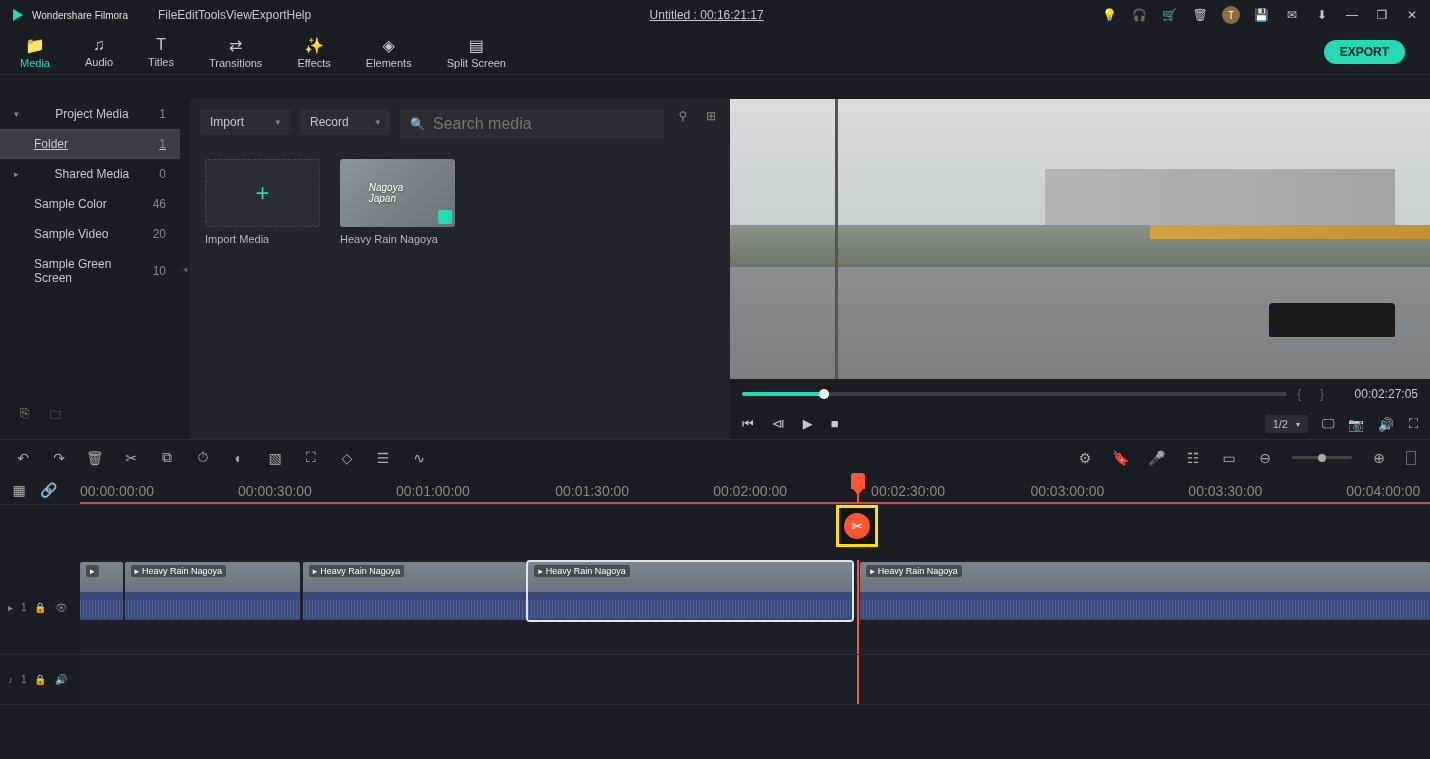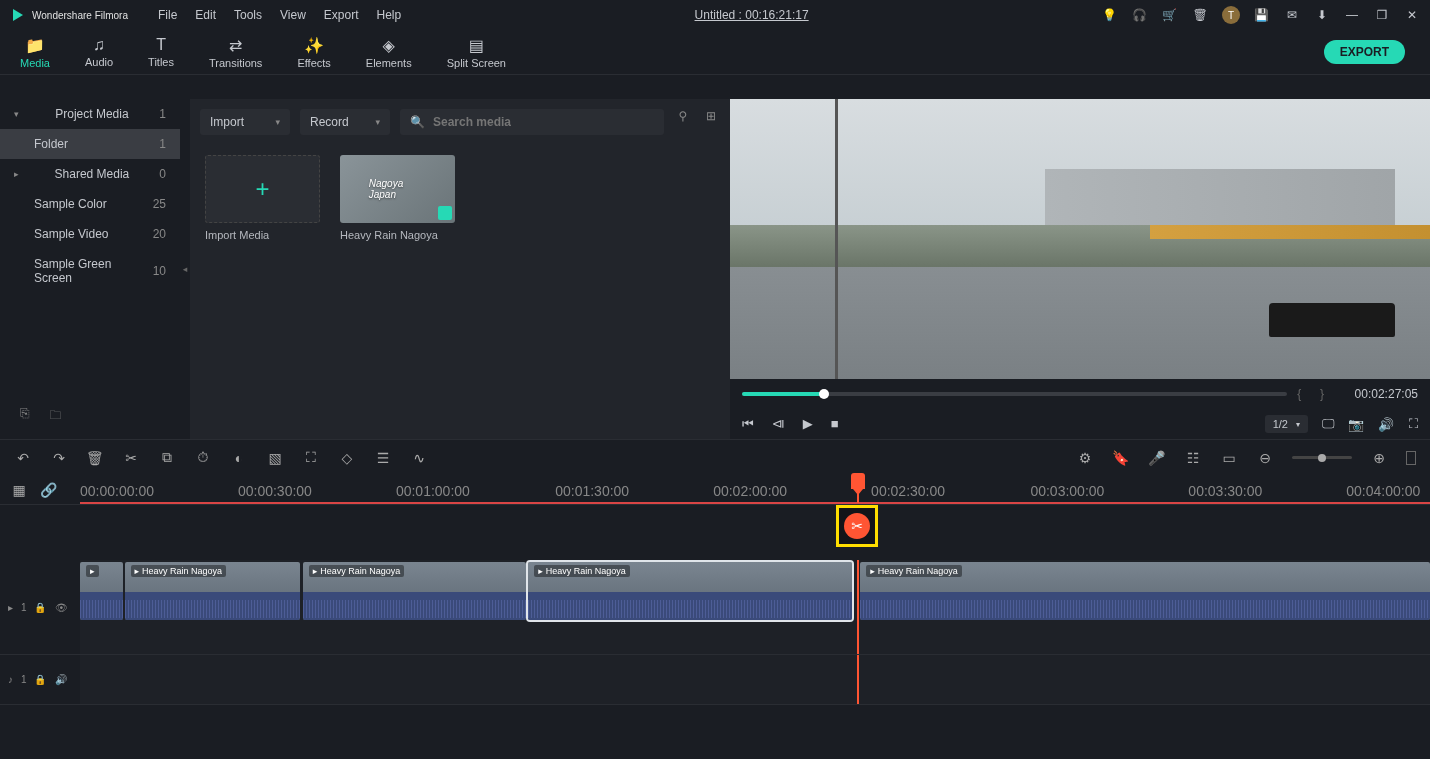--- a/index.html
+++ b/index.html
@@ -3,21 +3,21 @@
 <meta charset="utf-8">
 <style>
 * { margin: 0; padding: 0; box-sizing: border-box; font-family: -apple-system, BlinkMacSystemFont, "Segoe UI", sans-serif; }
 body { background: #1a1d23; color: #c5c8ce; font-size: 12px; overflow: hidden; width: 1430px; height: 759px; }
 
 
 .titlebar { height: 30px; background: #1a1d23; display: flex; align-items: center; padding: 0 10px; }
 .logo { display: flex; align-items: center; gap: 6px; }
 .logo-icon { width: 16px; height: 16px; }
 .logo-text { color: #e0e0e0; font-size: 10px; font-weight: 500; }
-.menu-items { display: flex; gap: 18px; margin-left: 30px; }
+.menu-items { display: flex; margin-left: 30px; }
 .menu-item { color: #c5c8ce; cursor: pointer; font-size: 12px; }
 .title-center { flex: 1; text-align: center; color: #c5c8ce; font-size: 12px; text-decoration: underline; }
 .title-right { display: flex; gap: 14px; align-items: center; }
 .title-icon { width: 16px; height: 16px; cursor: pointer; display: flex; align-items: center; justify-content: center; }
 .avatar { width: 18px; height: 18px; border-radius: 50%; background: #8a6d3b; display: flex; align-items: center; justify-content: center; font-size: 10px; color: #fff; }
 
 
 .tabs-row { height: 45px; background: #1a1d23; display: flex; align-items: center; border-bottom: 1px solid #2a2d33; }
 .tab-group { display: flex; gap: 35px; padding-left: 20px; }
 .tab { display: flex; flex-direction: column; align-items: center; gap: 2px; cursor: pointer; color: #c5c8ce; }
@@ -25,32 +25,32 @@
 .tab-icon { font-size: 16px; }
 .tab-label { font-size: 11px; }
 .export-btn { margin-left: auto; margin-right: 25px; background: #26d9b5; color: #1a1d23; padding: 5px 16px; border-radius: 14px; font-weight: bold; font-size: 12px; cursor: pointer; }
 
 
 .main { display: flex; height: 340px; margin-top: 24px; }
 .sidebar { width: 180px; background: #1a1d23; display: flex; flex-direction: column; }
 .sidebar-item { display: flex; align-items: center; justify-content: space-between; padding: 8px 14px; cursor: pointer; font-size: 12px; }
 .sidebar-item.expandable::before { content: '▸'; margin-right: 6px; font-size: 9px; color: #888; }
 .sidebar-item.expanded::before { content: '▾'; margin-right: 6px; font-size: 9px; color: #888; }
-.sidebar-item.selected { background: #3a3d43; }
+.sidebar-item.selected { background: #3a3d43; text-decoration: underline; }
 .sidebar-item .count { color: #888; }
 .sidebar-child { padding-left: 34px; }
 .sidebar-bottom { margin-top: auto; display: flex; gap: 20px; padding: 12px 20px; }
 .sidebar-bottom-icon { cursor: pointer; color: #888; }
 
 .media-panel { flex: 1; background: #22252b; display: flex; flex-direction: column; }
 .media-toolbar { display: flex; gap: 10px; padding: 10px; align-items: flex-start; }
 .dropdown { background: #2a2d33; padding: 6px 10px; border-radius: 3px; display: flex; align-items: center; justify-content: space-between; cursor: pointer; min-width: 90px; font-size: 12px; }
 .dropdown .arrow { font-size: 9px; color: #888; }
 .search-box { flex: 1; background: #2a2d33; padding: 6px 10px; border-radius: 3px; display: flex; align-items: center; gap: 8px; }
-.search-box input { background: transparent; border: none; outline: none; color: #c5c8ce; font-size: 12px; width: 100%; font-weight: bold; }
+.search-box input { background: transparent; border: none; outline: none; color: #c5c8ce; font-size: 16px; width: 100%; }
 .toolbar-icon { cursor: pointer; color: #888; width: 18px; text-align: center; }
 
 .media-grid { display: flex; gap: 20px; padding: 10px 15px; }
 .media-item { width: 115px; display: flex; flex-direction: column; gap: 6px; cursor: pointer; }
 .media-thumb { width: 115px; height: 68px; background: #2a2d33; border-radius: 3px; position: relative; display: flex; align-items: center; justify-content: center; }
 .media-thumb.import { border: 1px dashed #444; }
 .plus-icon { color: #26d9b5; font-size: 24px; font-weight: 300; }
 .media-thumb.video { background: linear-gradient(135deg, #8a9499 0%, #6a7478 100%); position: relative; overflow: hidden; }
 .media-thumb.video::after { content: ''; position: absolute; bottom: 3px; right: 3px; width: 14px; height: 14px; background: #26d9b5; border-radius: 2px; }
 .media-thumb-overlay { position: absolute; top: 50%; left: 50%; transform: translate(-50%, -50%); color: #fff; font-size: 10px; font-style: italic; text-shadow: 0 1px 2px rgba(0,0,0,0.5); }
@@ -197,21 +197,21 @@
     <div class="sidebar-item sidebar-child selected">
       <span style="font-weight:500">Folder</span>
       <span class="count">1</span>
     </div>
     <div class="sidebar-item expandable">
       <span>Shared Media</span>
       <span class="count">0</span>
     </div>
     <div class="sidebar-item sidebar-child">
       <span>Sample Color</span>
-      <span class="count">25</span>
+      <span class="count">46</span>
     </div>
     <div class="sidebar-item sidebar-child">
       <span>Sample Video</span>
       <span class="count">20</span>
     </div>
     <div class="sidebar-item sidebar-child">
       <span>Sample Green Screen</span>
       <span class="count">10</span>
     </div>
     <div class="sidebar-bottom">

